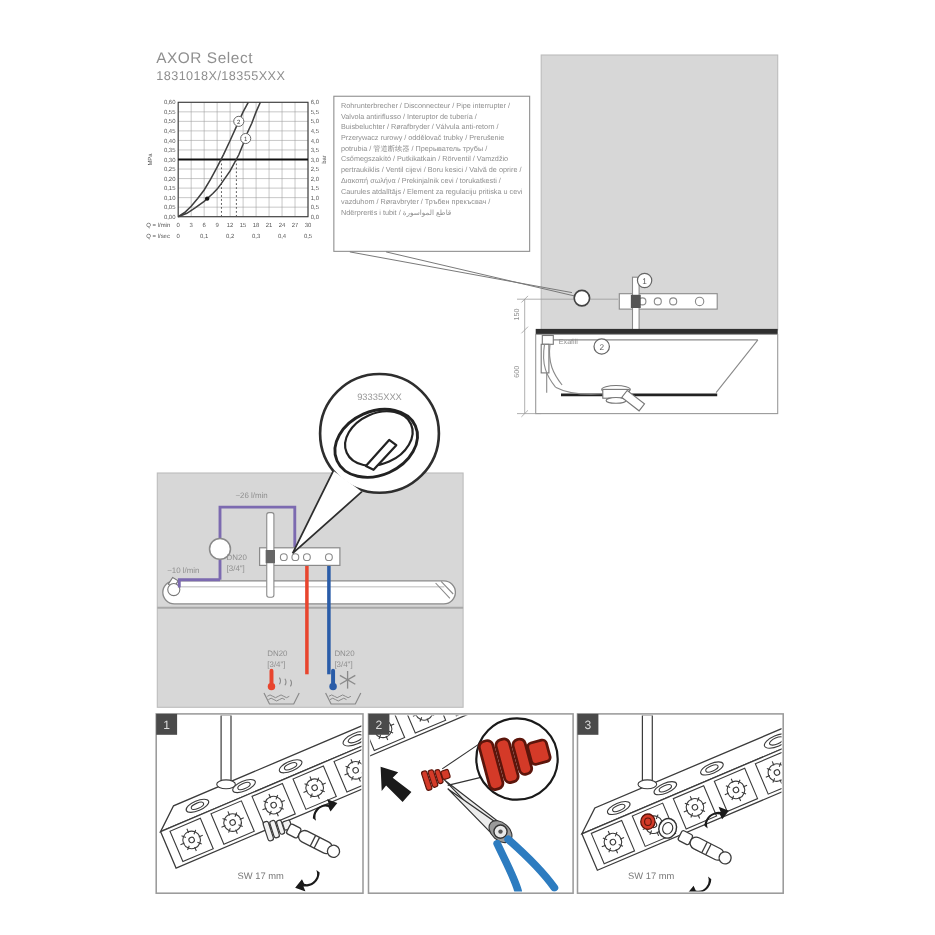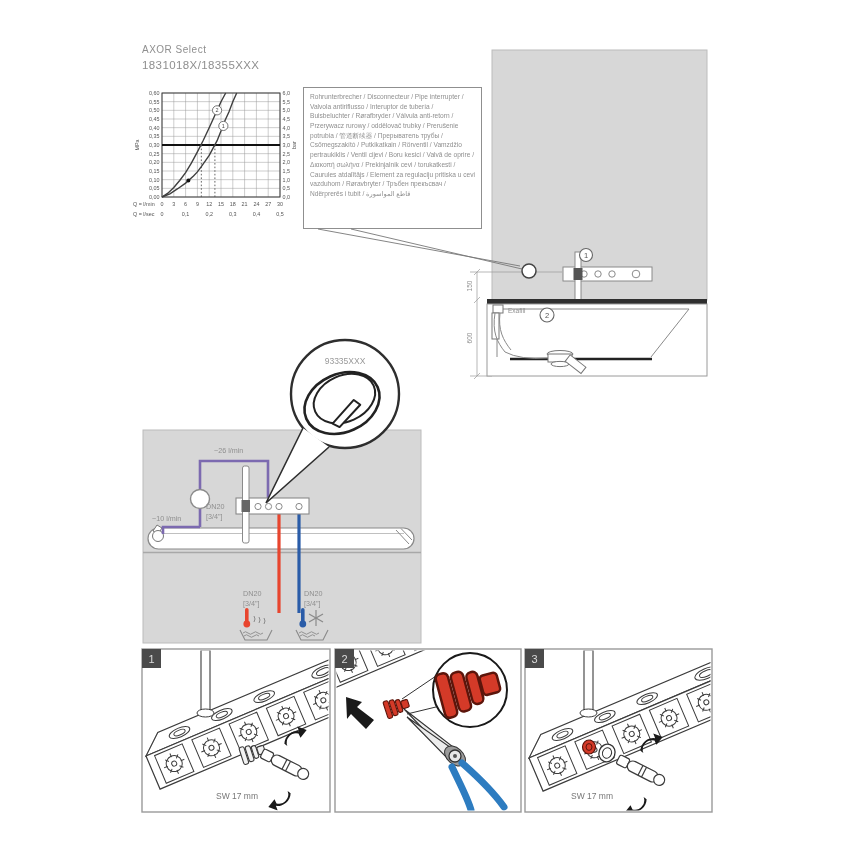--- a/index.html
+++ b/index.html
@@ -3,21 +3,21 @@
 <meta charset="utf-8">
 <style>
   *{margin:0;padding:0;box-sizing:border-box}
   html,body{background:#fff}
   body{font-family:"Liberation Sans",sans-serif}
   #page{position:relative;width:850px;height:850px;background:#fff;overflow:hidden}
   #art,#chart{position:absolute}
   #art{left:0;top:0}
   #chart{left:132px;top:84px}
   .hdr{position:absolute;left:142px;top:44px;color:#8f8f8f}
-  .hdr .t{font-size:10px;letter-spacing:.5px}
+  .hdr .t{font-size:14px;letter-spacing:.5px}
   .hdr .m{font-size:11.5px;margin-top:4px;letter-spacing:.4px}
   #langbox{position:absolute;left:303px;top:87px;width:179px;height:142px;border:1px solid #8f8f8f;
            padding:4px 6px;font-size:6.6px;line-height:1.47;color:#8f8f8f;overflow:hidden}
   svg text{font-family:"Liberation Sans",sans-serif}
   .gpanel{fill:#d7d7d7;stroke:#bcbcbc;stroke-width:1}
   .ln{stroke:#8a8a8a;fill:none;stroke-width:1}
   .dim{stroke:#9a9a9a;stroke-width:.7;fill:none}
   .dimtxt{font-size:6.5px;fill:#8f8f8f;text-anchor:middle}
   .tiny{font-size:6.5px;fill:#8f8f8f}
   .lbl{font-size:7.2px;fill:#8f8f8f}

